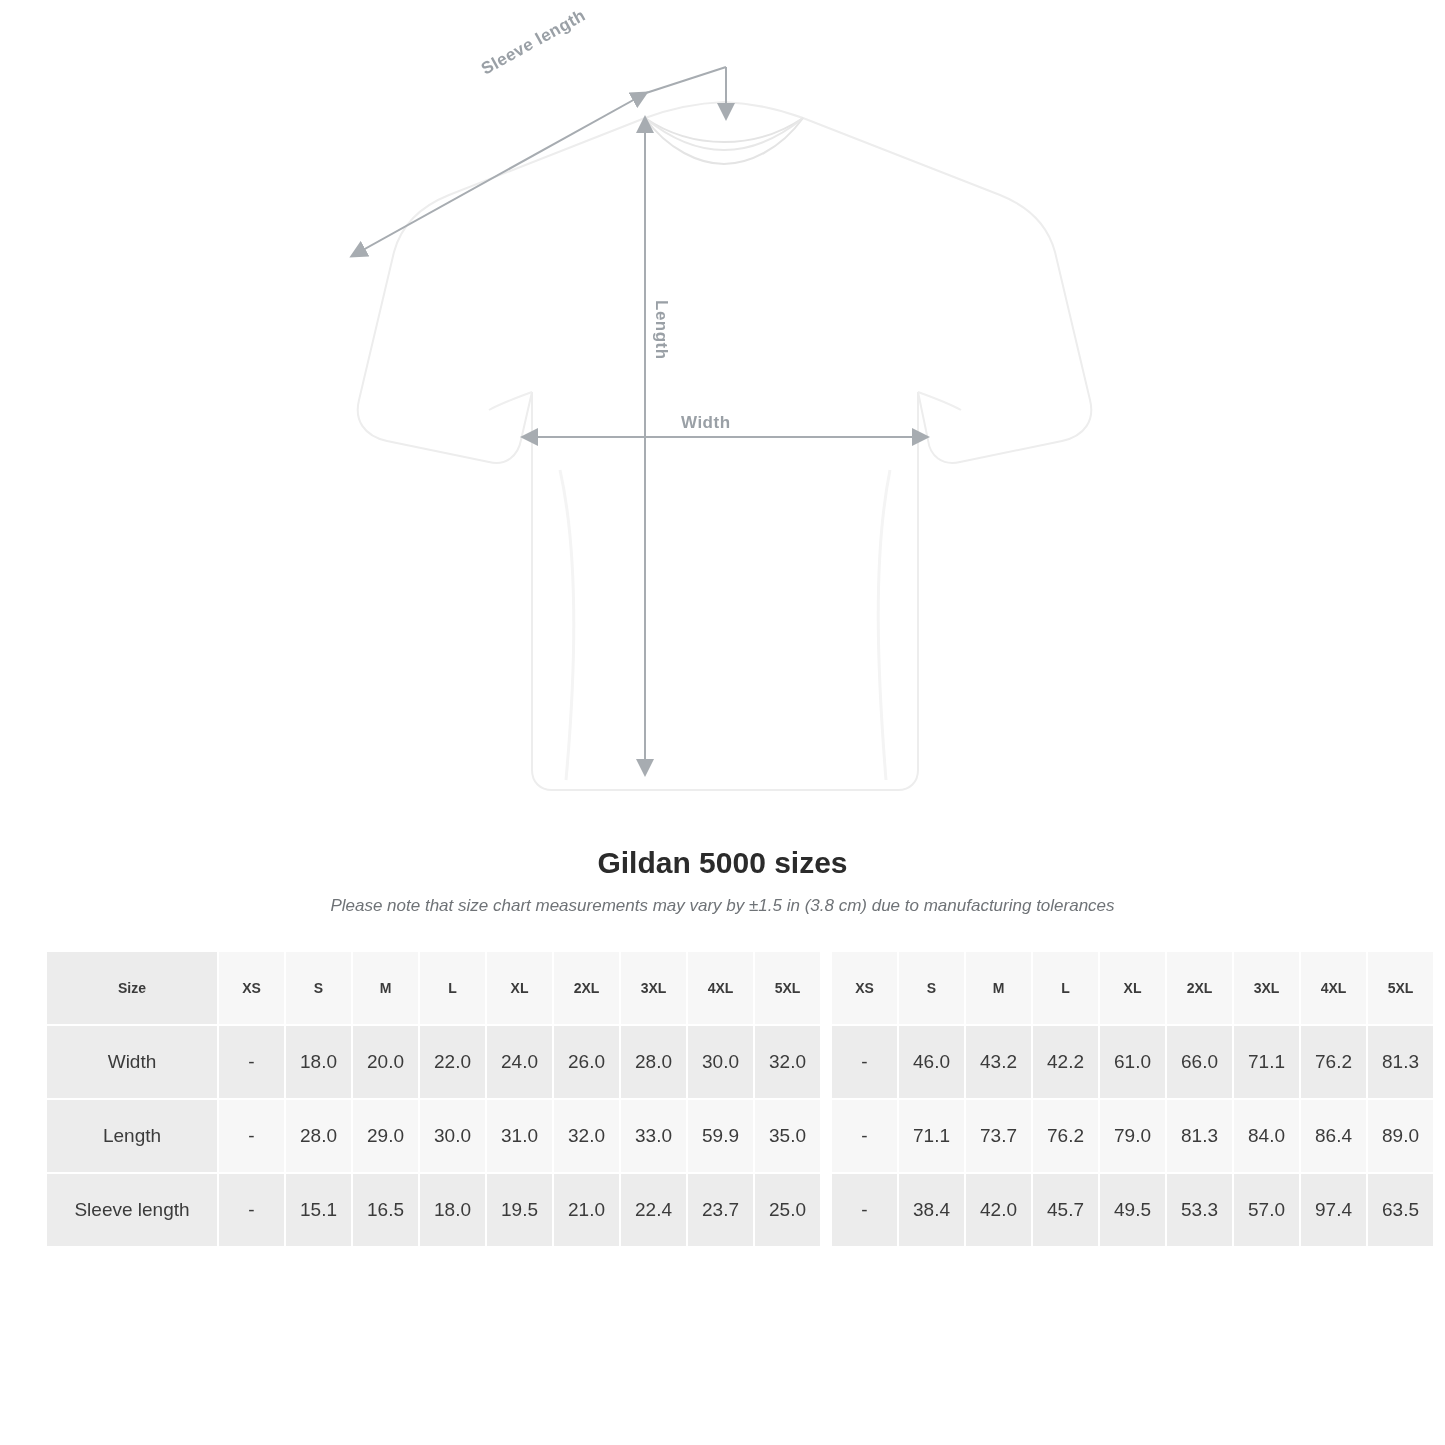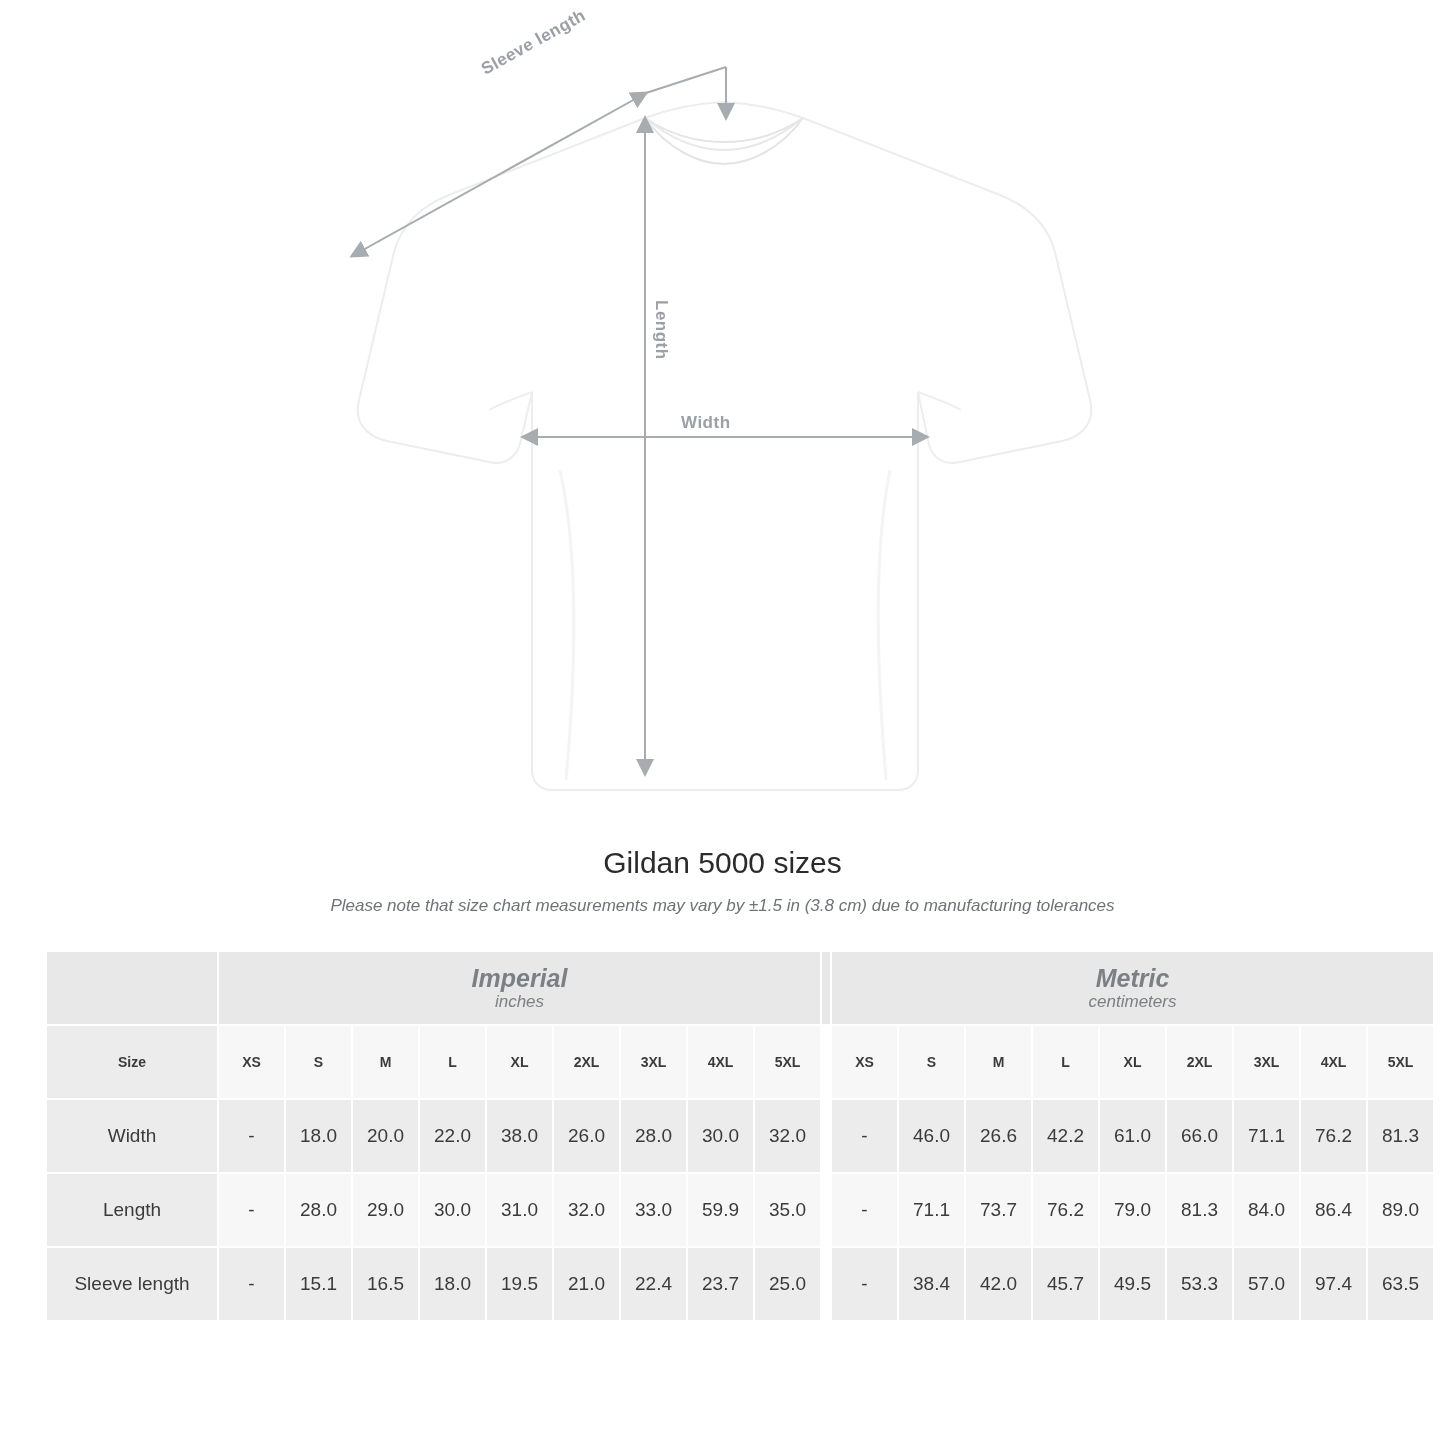--- a/index.html
+++ b/index.html
@@ -54,21 +54,21 @@
     top: 413px;
   }
 
   
   .title-block {
     text-align: center;
     margin-top: 16px;
   }
   .chart-title {
     font-size: 30px;
-    font-weight: normal;
+    font-weight: bold;
     color: #2b2b2b;
     margin: 0 0 16px 0;
   }
   .chart-note {
     font-size: 17px;
     font-style: italic;
     color: #6f7377;
     margin: 0;
   }
 
@@ -235,32 +235,20 @@
           <col class="c-cell">
           <col class="c-cell">
           <col class="c-cell">
         <col class="c-cell">
           <col class="c-cell">
           <col class="c-cell">
           <col class="c-cell">
       </colgroup>
       <tbody>
 
-        <tr>
-          <td class="unit-head"></td>
-          <td class="unit-head" colspan="9">
-            <span class="unit-name">Imperial</span>
-            <span class="unit-sub">inches</span>
-          </td>
-          <td class="unit-head"></td>
-          <td class="unit-head" colspan="9">
-            <span class="unit-name">Metric</span>
-            <span class="unit-sub">centimeters</span>
-          </td>
-        </tr>
 
         <tr class="head-row">
           <td class="row-head">Size</td>
           <td>XS</td>
           <td>S</td>
           <td>M</td>
           <td>L</td>
           <td>XL</td>
           <td>2XL</td>
           <td>3XL</td>
@@ -277,29 +265,29 @@
           <td>4XL</td>
           <td>5XL</td>
         </tr>
 
         <tr class="band-a">
           <td class="row-head">Width</td>
           <td>-</td>
           <td>18.0</td>
           <td>20.0</td>
           <td>22.0</td>
-          <td>38.0</td>
+          <td>24.0</td>
           <td>26.0</td>
           <td>28.0</td>
           <td>30.0</td>
           <td>32.0</td>
           <td class="gap-col"></td>
           <td>-</td>
           <td>46.0</td>
-          <td>26.6</td>
+          <td>43.2</td>
           <td>42.2</td>
           <td>61.0</td>
           <td>66.0</td>
           <td>71.1</td>
           <td>76.2</td>
           <td>81.3</td>
         </tr>
 
         <tr class="band-b">
           <td class="row-head">Length</td>

